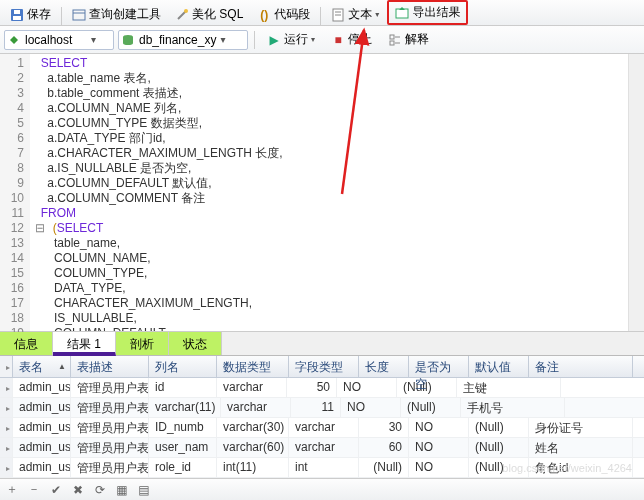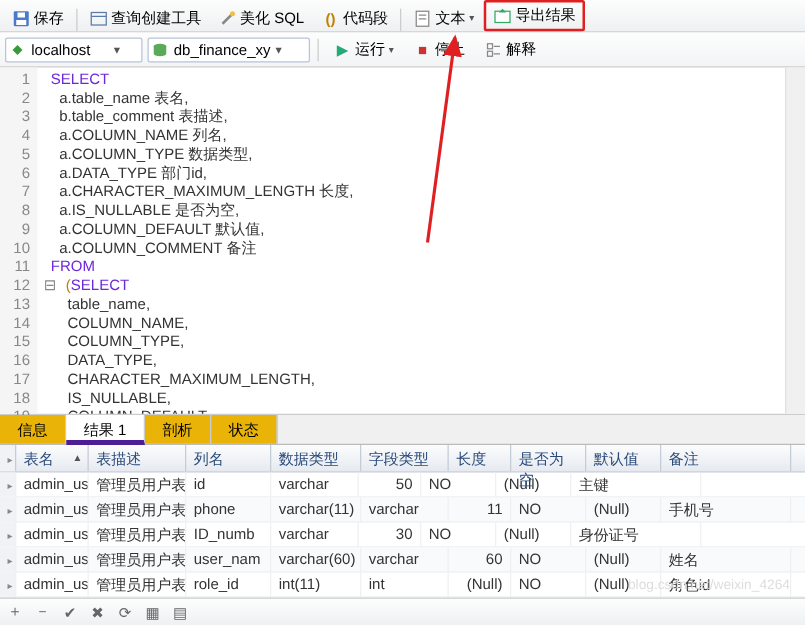--- a/index.html
+++ b/index.html
@@ -18,21 +18,21 @@
 .stop { color: #c33; }
 .editor { display: flex; height: 278px; border-bottom: 1px solid #ccc; }
 .gutter { width: 30px; background: #f5f5f5; text-align: right; padding: 2px 6px 0 0; color: #888; font-family: Consolas, monospace; }
 .gutter div { height: 15px; line-height: 15px; }
 .code { flex: 1; padding: 2px 4px 0 4px; font-family: Consolas, monospace; color: #333; overflow: hidden; }
 .code div { height: 15px; line-height: 15px; white-space: pre; }
 .kw { color: #6d28d9; }
 .fold { float: left; width: 12px; color: #888; text-align: center; }
 .scrollv { width: 16px; background: #f0f0f0; border-left: 1px solid #e0e0e0; }
 .tabs { display: flex; height: 24px; background: #f0f0f0; border-bottom: 1px solid #bbb; }
-.tab { padding: 4px 14px; border-right: 1px solid #ccc; cursor: pointer; background: #eab308; }
+.tab { padding: 4px 14px; border-right: 1px solid #ccc; cursor: pointer; background: #bef264; }
 .tab.active { background: #fff; border-bottom: 4px solid #4c1d95; margin-bottom: -1px; }
 .grid { position: relative; }
 .ghdr { display: flex; height: 22px; background: linear-gradient(#fbfcfd,#e6eaf0); border-bottom: 1px solid #c4ccd8; }
 .ghdr > div { border-right: 1px solid #c4ccd8; padding: 3px 6px; color: #2a4a7a; font-weight: 500; position: relative; }
 .ghdr > div.sorted::after { content: "▲"; font-size: 8px; position: absolute; right: 4px; top: 6px; color: #555; }
 .grow { display: flex; height: 20px; border-bottom: 1px solid #eef0f2; }
 .grow:nth-child(even) { background: #f8fafc; }
 .grow > div { border-right: 1px solid #eef0f2; padding: 2px 6px; overflow: hidden; white-space: nowrap; color: #333; }
 .rhandle { width: 12px; background: #f0f2f5; border-right: 1px solid #d8dde5; flex: none; cursor: pointer; }
 .rhandle::before { content: "▸"; font-size: 8px; color: #888; display: block; text-align: center; line-height: 18px; }
@@ -223,33 +223,33 @@
         <div class="c-dt">varchar</div>
         <div class="c-len num">50</div>
         <div class="c-nl">NO</div>
         <div class="c-def null">(Null)</div>
         <div class="c-com">主键</div>
       </div>
       <div class="grow">
         <div class="rhandle"></div>
         <div class="c-tn">admin_us</div>
         <div class="c-tc">管理员用户表</div>
-        <div class="c-cn">phone</div>
         <div class="c-ct">varchar(11)</div>
         <div class="c-dt">varchar</div>
         <div class="c-len num">11</div>
         <div class="c-nl">NO</div>
         <div class="c-def null">(Null)</div>
         <div class="c-com">手机号</div>
       </div>
       <div class="grow">
         <div class="rhandle"></div>
         <div class="c-tn">admin_us</div>
         <div class="c-tc">管理员用户表</div>
         <div class="c-cn">ID_numb</div>
+        <div class="c-ct">varchar(30)</div>
         <div class="c-dt">varchar</div>
         <div class="c-len num">30</div>
         <div class="c-nl">NO</div>
         <div class="c-def null">(Null)</div>
         <div class="c-com">身份证号</div>
       </div>
       <div class="grow">
         <div class="rhandle"></div>
         <div class="c-tn">admin_us</div>
         <div class="c-tc">管理员用户表</div>

